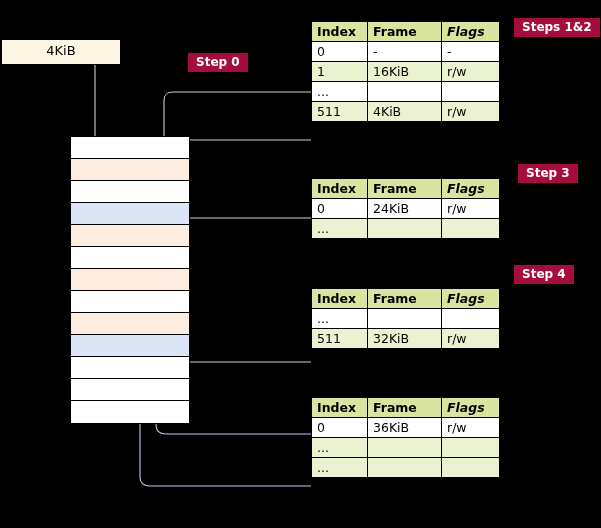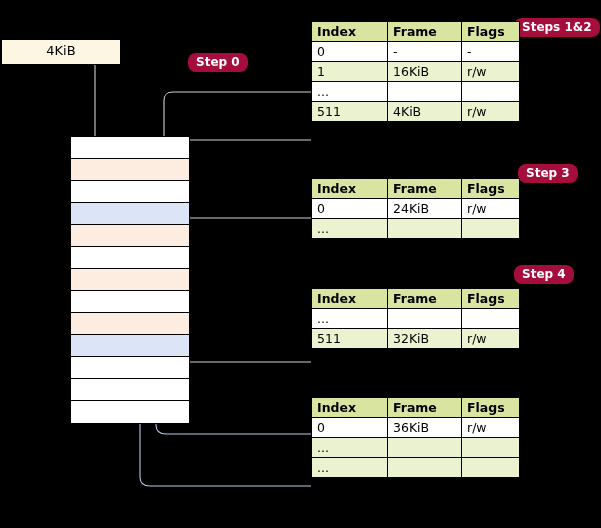--- a/index.html
+++ b/index.html
@@ -17,21 +17,21 @@
   }
 
   
   .step-label {
     position: absolute;
     background: #a40d3c;
     color: #ffffff;
     font-size: 12px;
     font-weight: bold;
     padding: 3px 8px 4px 8px;
-    border-radius: 8px;
+    border-radius: 0;
     white-space: nowrap;
     line-height: 1;
   }
 
   
   .kib-box {
     position: absolute;
     background: #fdf6e3;
     border: 1px solid #000000;
     color: #000000;
@@ -75,23 +75,23 @@
   .ptable thead th {
     background: #d8e4a0;
     font-weight: bold;
   }
   .ptable tbody tr.alt td {
     background: #eaf2cf;
   }
   .ptable tbody tr.plain td {
     background: #ffffff;
   }
-  .col-index { width: 76px; }
+  .col-index { width: 56px; }
   .col-frame { width: 74px; }
-  .col-flags { width: 58px; }
+  .col-flags { width: 58px; font-style: italic; }
 
   svg.wires {
     position: absolute;
     left: 0;
     top: 0;
     width: 601px;
     height: 528px;
     pointer-events: none;
   }
 </style>

